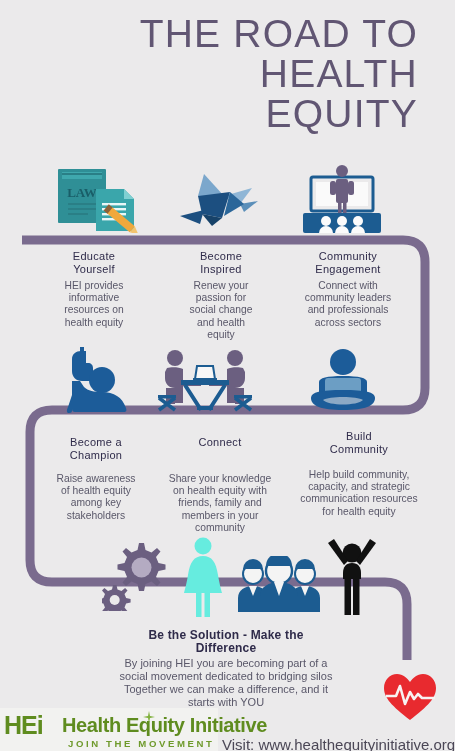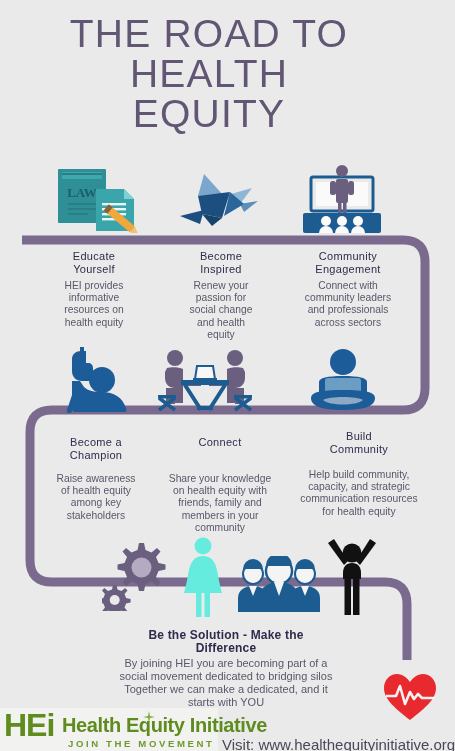--- a/index.html
+++ b/index.html
@@ -13,21 +13,21 @@
   }
   #poster {
     position:absolute; left:0; top:0;
     width:455px; height:751px;
     background:#ebeaeb;
   }
 
   
   .title {
     position:absolute; left:0; top:14px; width:418px;
-    text-align:center;
+    text-align:right;
     color:#615673;
     font-size:39px;
     line-height:40px;
     letter-spacing:1.2px;
     font-weight:400;
   }
 
   
   .road-svg { position:absolute; left:0; top:0; width:455px; height:751px; pointer-events:none; }
 
@@ -63,21 +63,21 @@
   }
 
   
   .footer { position:absolute; left:0; top:704px; width:455px; height:47px; }
   .logo-box {
     position:absolute; left:0; top:4px; width:218px; height:43px;
     background:#f2f2f0;
   }
   .logo-mark {
     position:absolute; left:4px; top:5px;
-    font-size:32px; font-weight:bold; color:#5f8c1f;
+    font-size:25px; font-weight:bold; color:#5f8c1f;
     letter-spacing:-1px; line-height:25px;
   }
   .logo-name {
     position:absolute; left:62px; top:6px;
     font-size:20px; font-weight:bold; color:#5f8c1f;
     line-height:22px; letter-spacing:-.4px;
     white-space:nowrap;
   }
   .logo-tag {
     position:absolute; left:68px; top:30px;
@@ -372,21 +372,21 @@
   </div>
 
   <div class="solution">
     <div class="sh">
       <div>Be the Solution - Make the</div>
       <div>Difference</div>
     </div>
     <div class="sb">
       <div>By joining HEI you are becoming part of a</div>
       <div>social movement dedicated to bridging silos</div>
-      <div>Together we can make a dedicated, and it</div>
+      <div>Together we can make a difference, and it</div>
       <div>starts with YOU</div>
     </div>
   </div>
 
   <div class="footer">
     <div class="logo-box">
       <div class="logo-mark">HEi</div>
       <div class="logo-name">Health Equity Initiative</div>
       <div class="logo-tag">JOIN THE MOVEMENT</div>
       <svg class="green-star" width="12" height="12" viewBox="0 0 12 12">

